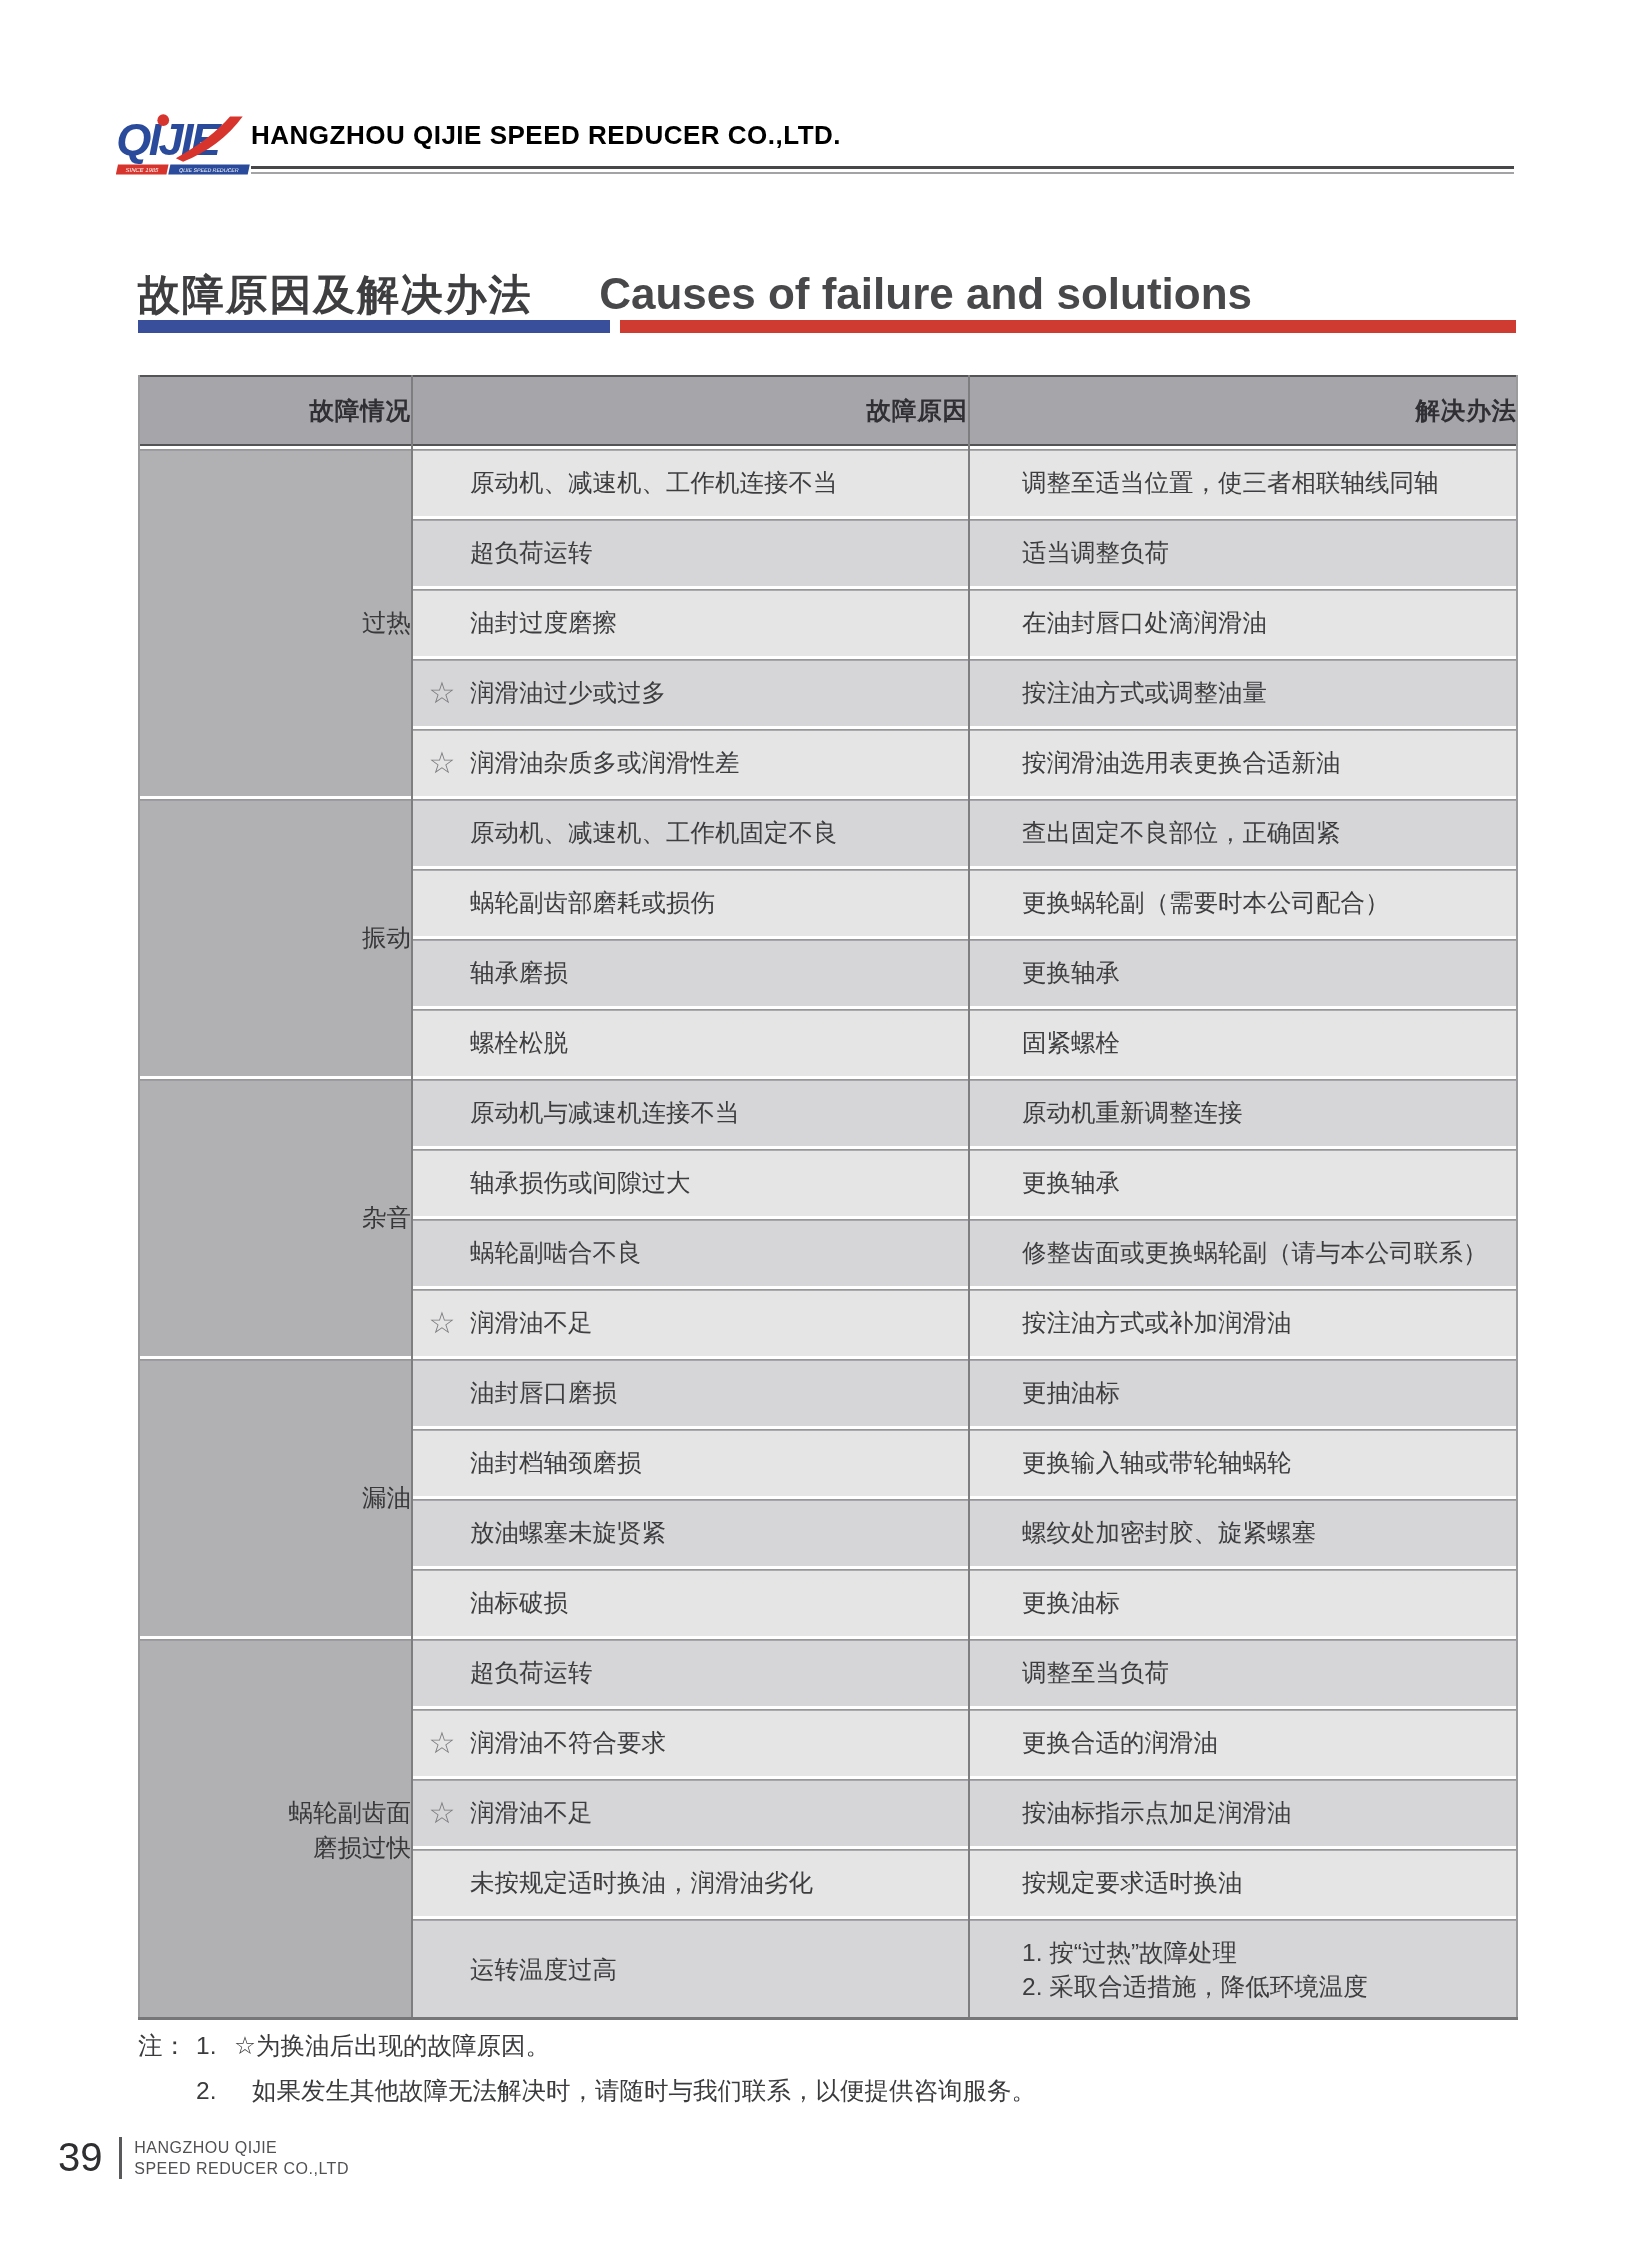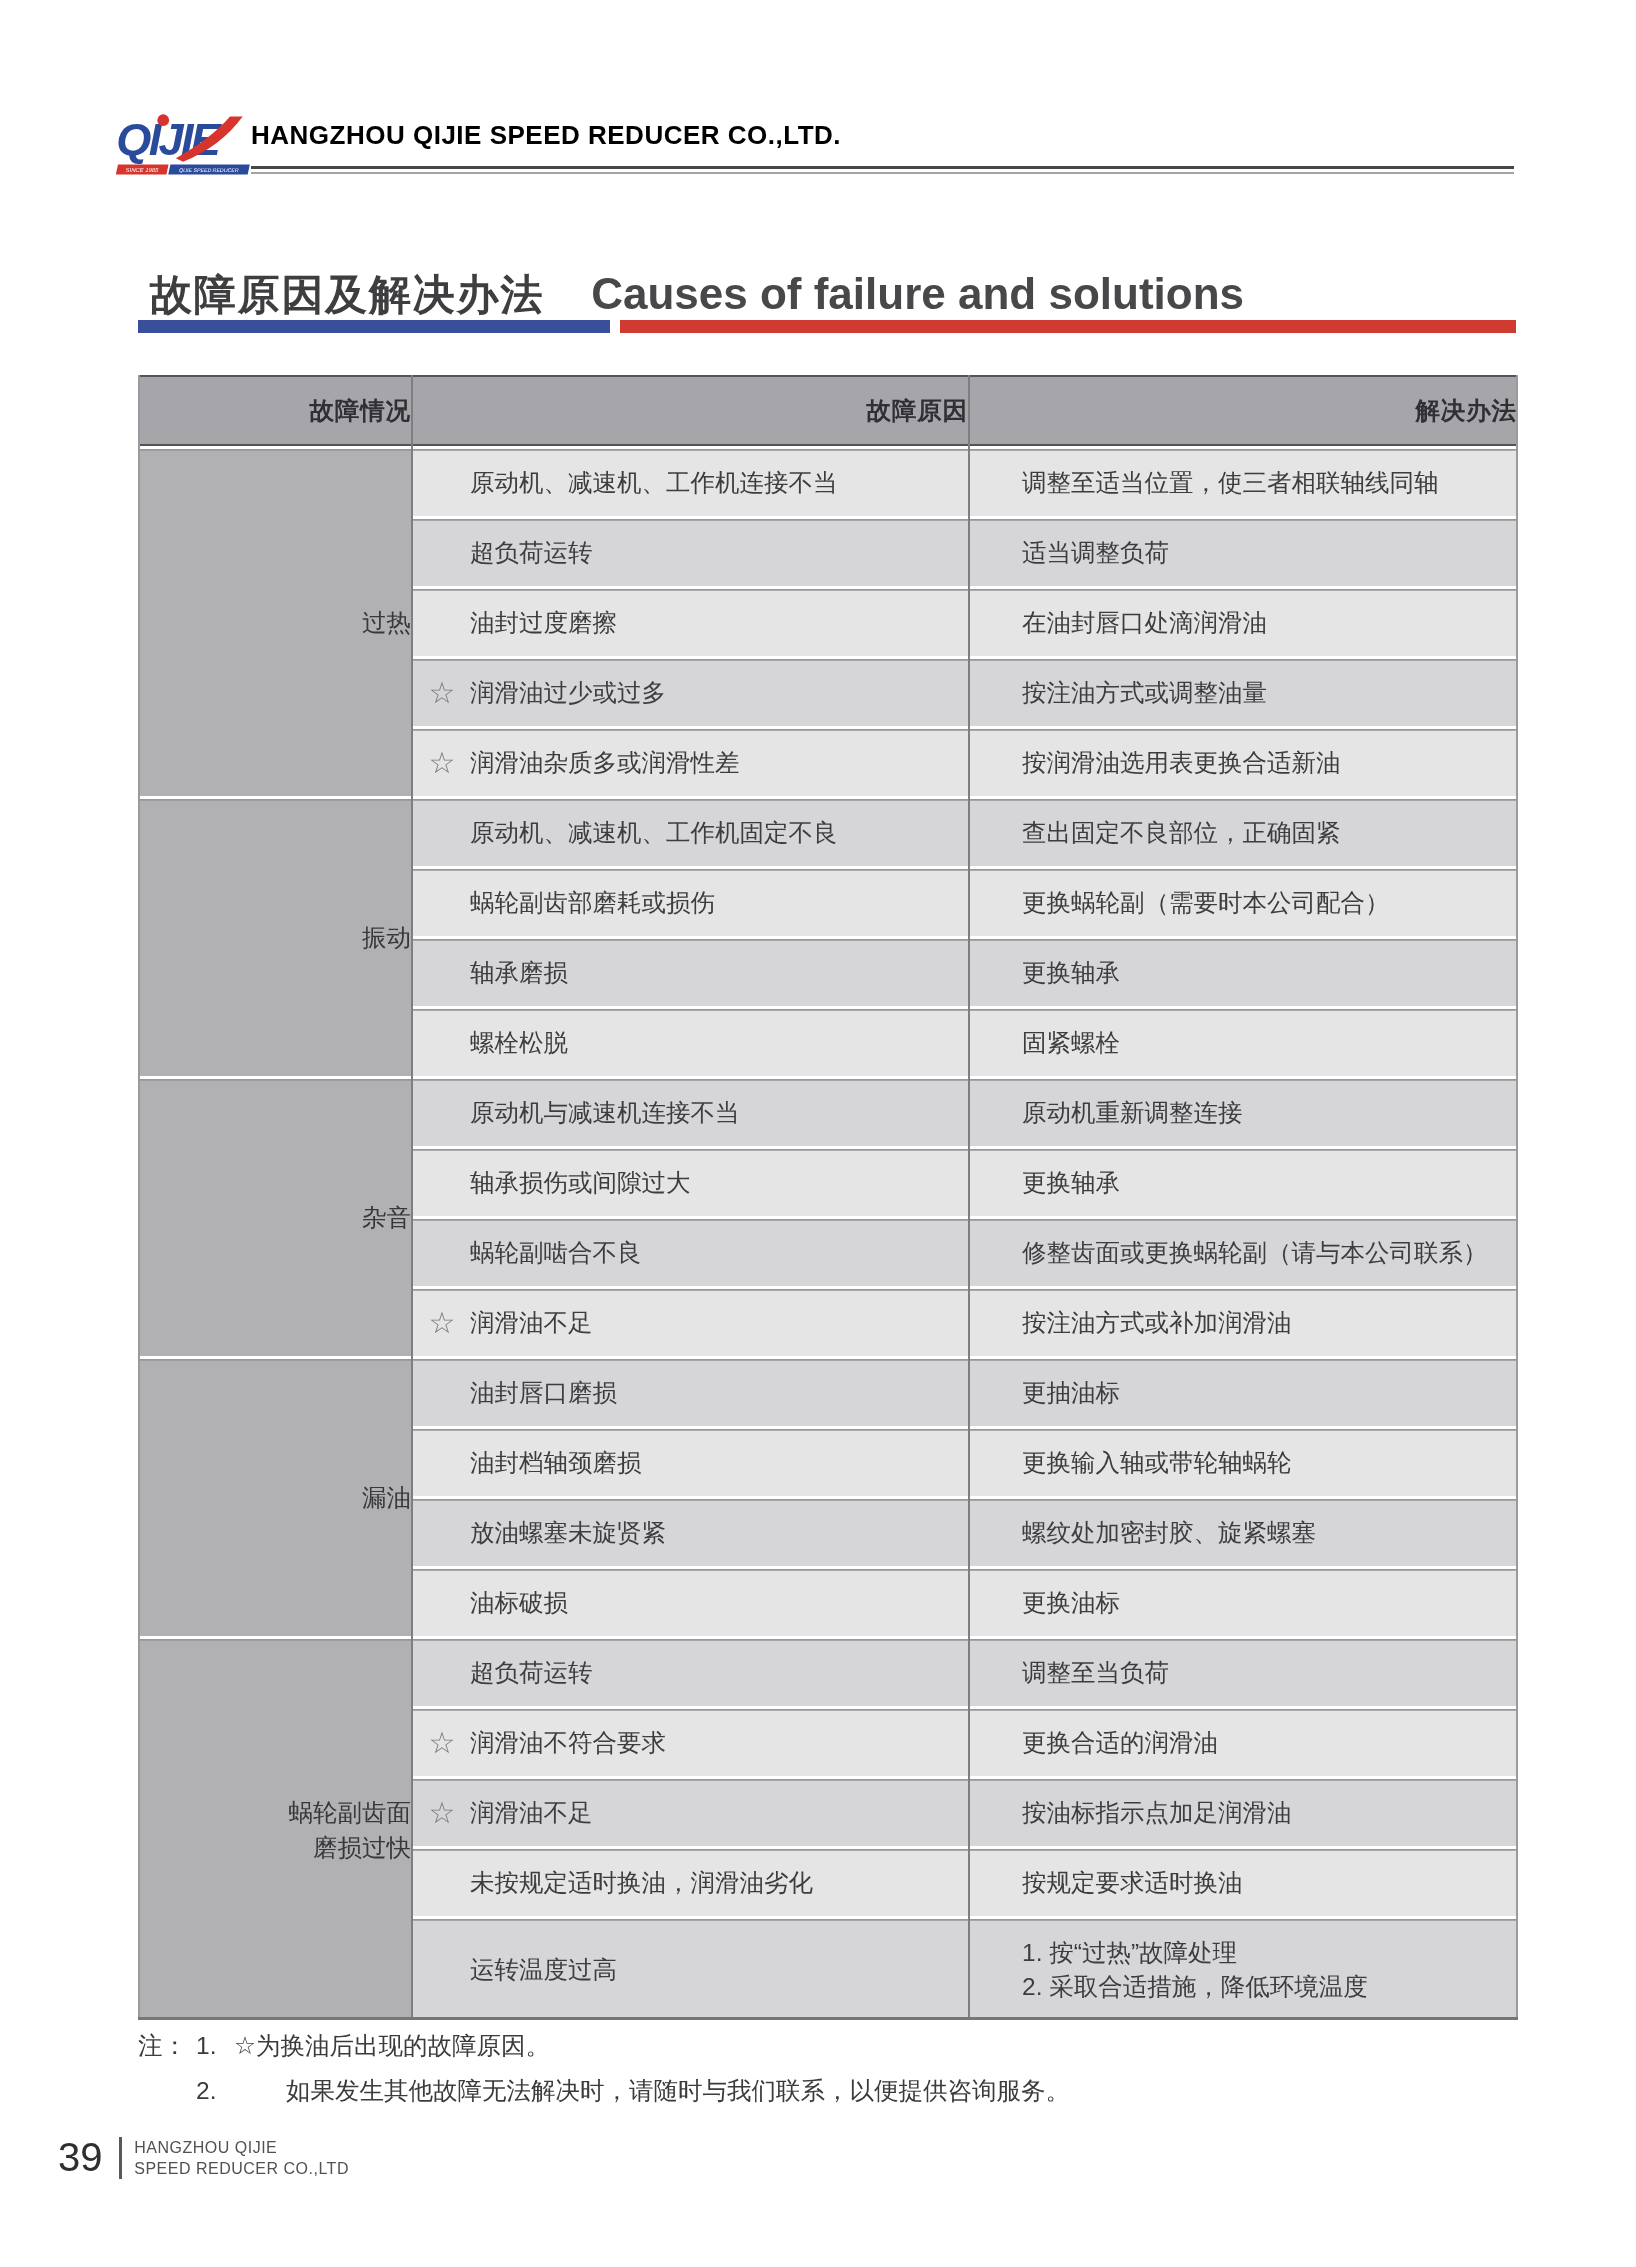--- a/index.html
+++ b/index.html
@@ -11,21 +11,21 @@
   
   .logo{position:absolute;left:116px;top:113px;width:136px;height:65px;}
   .company-name{
     position:absolute;left:251px;top:120px;font-size:26px;font-weight:bold;
     color:#000000;letter-spacing:0.5px;white-space:nowrap;
   }
   .header-rule-dark{position:absolute;left:251px;top:166px;width:1263px;height:2.7px;background:#47474a;}
   .header-rule-light{position:absolute;left:251px;top:172px;width:1263px;height:1.8px;background:#a3a3a6;}
 
   
-  .title-row{position:absolute;left:150px;top:267px;display:flex;gap:47px;align-items:baseline;white-space:nowrap;}
+  .title-row{position:absolute;left:138px;top:267px;display:flex;gap:67px;align-items:baseline;white-space:nowrap;}
   .title-zh{font-size:42px;font-weight:bold;color:#3e3e41;letter-spacing:1.8px;}
   .title-en{font-size:44px;font-weight:bold;color:#48484b;}
   .bar-blue{position:absolute;left:138px;top:320px;width:472px;height:12.7px;background:var(--accent-blue,#3a4f9c);}
   .bar-red{position:absolute;left:620px;top:320px;width:896px;height:12.7px;background:var(--accent-red,#cf3a31);}
 
   
   .table-wrap{position:absolute;left:138px;top:375px;width:1380px;}
   table.fault{border-collapse:separate;border-spacing:0;width:1380px;table-layout:fixed;}
   col.c1{width:274px;} col.c2{width:557px;} col.c3{width:549px;}
   th{
@@ -53,21 +53,21 @@
   .vline.v1{left:273px;} .vline.v2{left:830px;}
   .edge-left{position:absolute;top:0;bottom:0;left:0;width:1.8px;background:#9b9b9e;z-index:3;}
   .edge-right{position:absolute;top:0;bottom:0;right:0;width:1.8px;background:#9b9b9e;z-index:3;}
   .edge-bottom{position:absolute;left:0;right:0;bottom:0;height:2.7px;background:#77777a;z-index:3;}
 
   
   .notes{position:absolute;left:138px;top:2029px;font-size:24.5px;color:#3b3b3e;}
   .note-line{display:flex;align-items:baseline;margin-bottom:11.8px;white-space:nowrap;}
   .note-prefix{display:inline-block;width:58px;}
   .note-num{display:inline-block;width:38px;}
-  .note-text-indent{margin-left:52px;}
+  .note-text-indent{margin-left:18px;}
 
   
   .footer{position:absolute;left:58px;top:2135px;display:flex;align-items:center;}
   .page-num{font-size:40px;color:#2f2f32;margin-right:16.4px;}
   .footer-bar{width:2.7px;height:42px;background:#59595c;margin-right:12.7px;}
   .footer-company{font-size:16px;color:#515154;line-height:21px;letter-spacing:0.5px;}
 </style>
 </head>
 <body>
 

